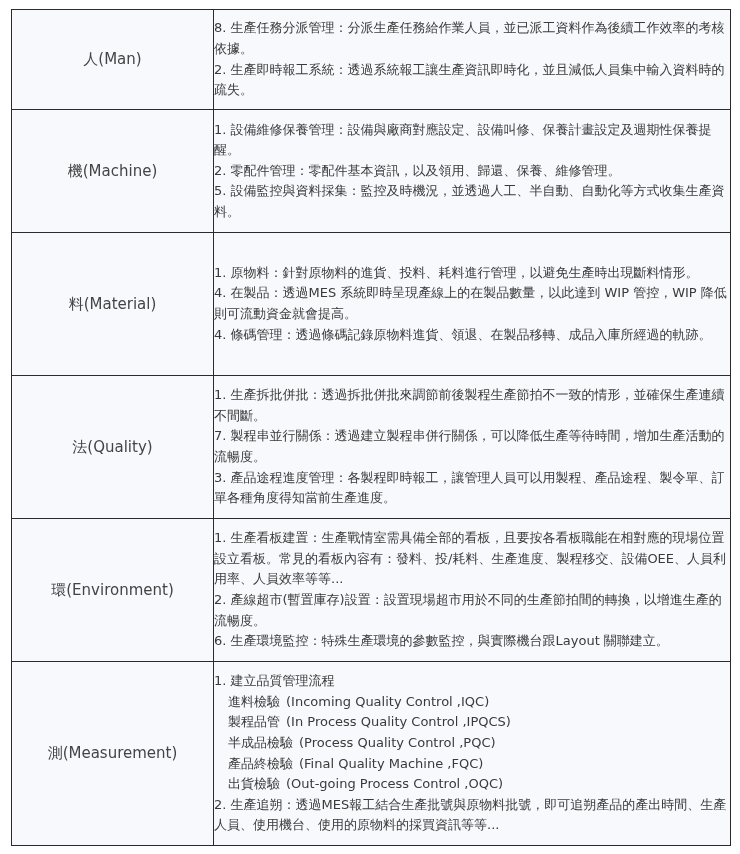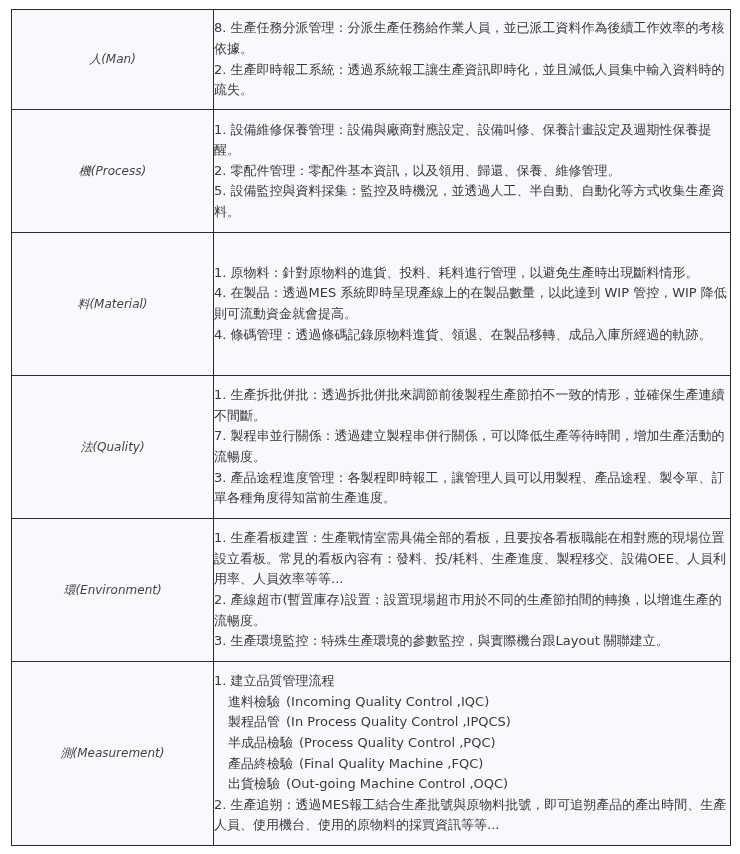--- a/index.html
+++ b/index.html
@@ -25,23 +25,22 @@
       table-layout: fixed;
     }
     table.mes td {
       border: 1.5px solid #2b2b2b;
       vertical-align: middle;
       padding: 0;
     }
     td.label-cell {
       width: 201px;
       text-align: center;
-      font-size: 12px;
+      font-size: 15px;
       color: #444;
-      font-style: italic;
     }
     td.content-cell {
       padding: 2px 12px 0 16px;
       vertical-align: top;
       font-size: 13px;
       line-height: 20.6px;
       color: #3a3a3a;
     }
     .item {
       display: block;
@@ -70,21 +69,21 @@
 
     <tr class="r1">
       <td class="label-cell">人(Man)</td>
       <td class="content-cell">
         <span class="item">8. 生產任務分派管理：分派生產任務給作業人員，並已派工資料作為後續工作效率的考核依據。</span>
         <span class="item">2. 生產即時報工系統：透過系統報工讓生產資訊即時化，並且減低人員集中輸入資料時的疏失。</span>
       </td>
     </tr>
 
     <tr class="r2">
-      <td class="label-cell">機(Process)</td>
+      <td class="label-cell">機(Machine)</td>
       <td class="content-cell">
         <span class="item">1. 設備維修保養管理：設備與廠商對應設定、設備叫修、保養計畫設定及週期性保養提醒。</span>
         <span class="item">2. 零配件管理：零配件基本資訊，以及領用、歸還、保養、維修管理。</span>
         <span class="item">5. 設備監控與資料採集：監控及時機況，並透過人工、半自動、自動化等方式收集生產資料。</span>
       </td>
     </tr>
 
     <tr class="r3">
       <td class="label-cell">料(Material)</td>
       <td class="content-cell">
@@ -101,40 +100,40 @@
         <span class="item">7. 製程串並行關係：透過建立製程串併行關係，可以降低生產等待時間，增加生產活動的流暢度。</span>
         <span class="item">3. 產品途程進度管理：各製程即時報工，讓管理人員可以用製程、產品途程、製令單、訂單各種角度得知當前生產進度。</span>
       </td>
     </tr>
 
     <tr class="r5">
       <td class="label-cell">環(Environment)</td>
       <td class="content-cell">
         <span class="item">1. 生產看板建置：生產戰情室需具備全部的看板，且要按各看板職能在相對應的現場位置設立看板。常見的看板內容有：發料、投/耗料、生產進度、製程移交、設備OEE、人員利用率、人員效率等等...</span>
         <span class="item">2. 產線超市(暫置庫存)設置：設置現場超市用於不同的生產節拍間的轉換，以增進生產的流暢度。</span>
-        <span class="item">3. 生產環境監控：特殊生產環境的參數監控，與實際機台跟Layout 關聯建立。</span>
+        <span class="item">6. 生產環境監控：特殊生產環境的參數監控，與實際機台跟Layout 關聯建立。</span>
       </td>
     </tr>
 
     <tr class="r6">
       <td class="label-cell">測(Measurement)</td>
       <td class="content-cell">
         <span class="item">1. 建立品質管理流程</span>
         <span class="sub-item">
           <span>進料檢驗</span><span class="en">(Incoming Quality Control ,IQC)</span>
         </span>
         <span class="sub-item">
           <span>製程品管</span><span class="en">(In Process Quality Control ,IPQCS)</span>
         </span>
         <span class="sub-item">
           <span>半成品檢驗</span><span class="en">(Process Quality Control ,PQC)</span>
         </span>
         <span class="sub-item">
           <span>產品終檢驗</span><span class="en">(Final Quality Machine ,FQC)</span>
         </span>
         <span class="sub-item">
-          <span>出貨檢驗</span><span class="en">(Out-going Machine Control ,OQC)</span>
+          <span>出貨檢驗</span><span class="en">(Out-going Process Control ,OQC)</span>
         </span>
         <span class="item">2. 生產追朔：透過MES報工結合生產批號與原物料批號，即可追朔產品的產出時間、生產人員、使用機台、使用的原物料的採買資訊等等...</span>
       </td>
     </tr>
   </tbody>
 </table>
 
 </body></html>

